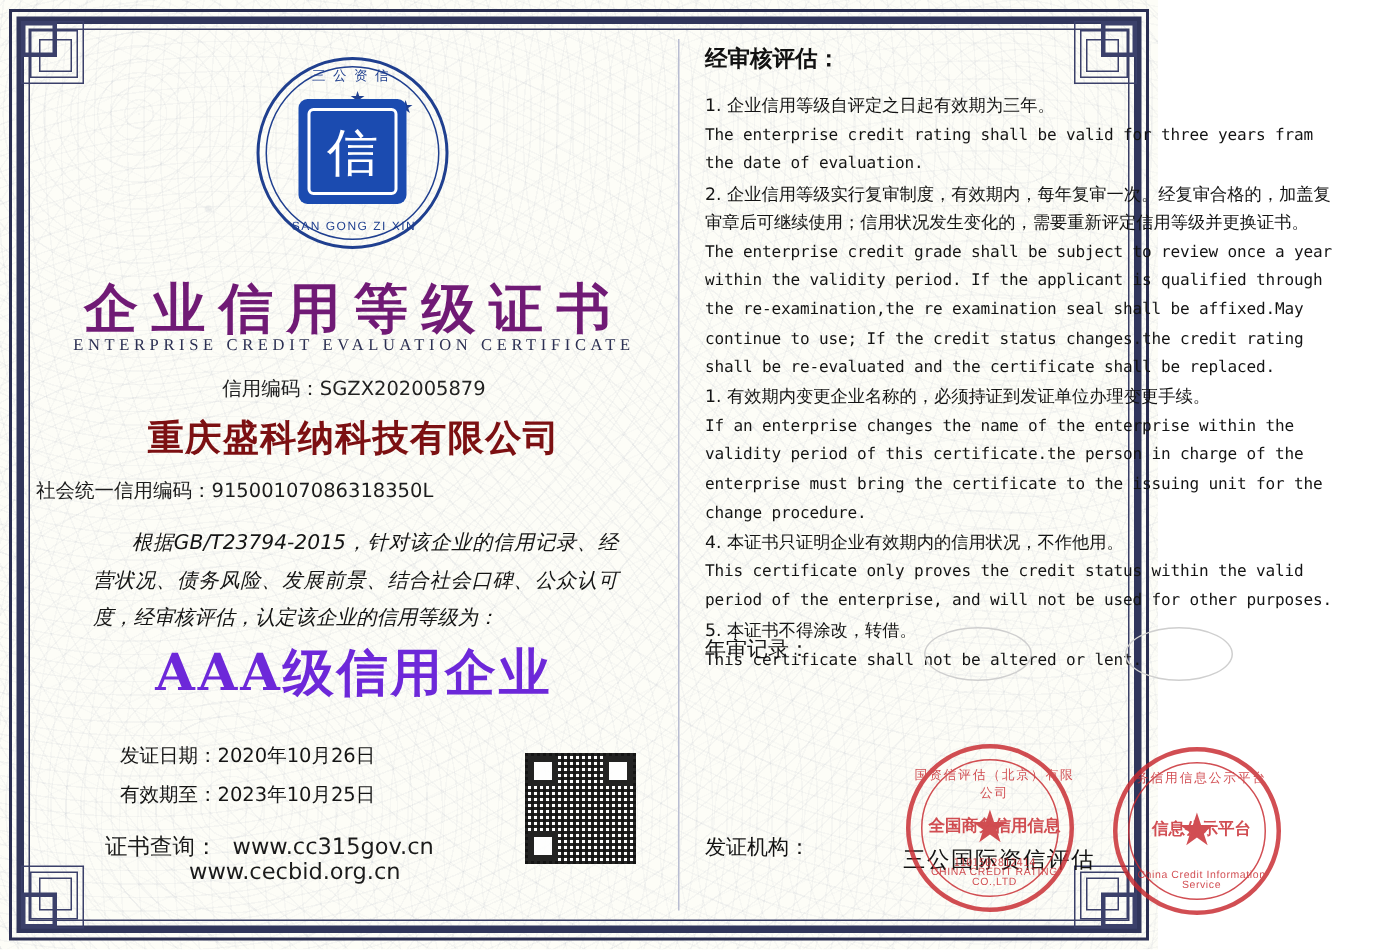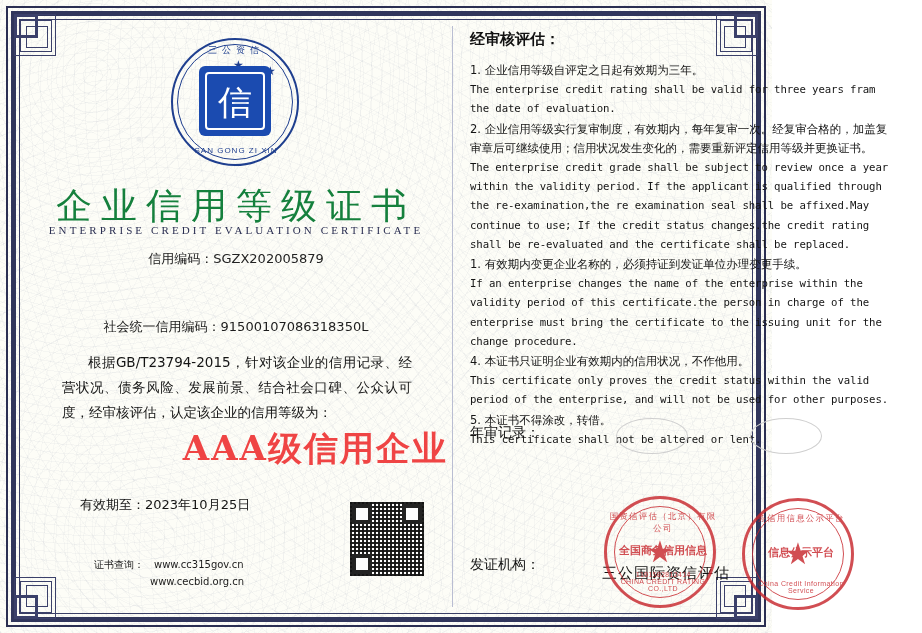--- a/index.html
+++ b/index.html
@@ -159,22 +159,22 @@
     letter-spacing: 1px;
   }
 
   .title-cn {
     position: absolute;
     left: 0; top: 158px;
     width: 424px;
     text-align: center;
     font-size: 36px;
     letter-spacing: 9px;
-    color: #15803d;
-    font-weight: normal;
+    color: #701a75;
+    font-weight: bold;
     font-family: "DejaVu Sans", sans-serif;
   }
   .title-en {
     position: absolute;
     left: 0; top: 200px;
     width: 424px;
     text-align: center;
     font-size: 11px;
     letter-spacing: 3.1px;
     color: #2b2f52;
@@ -197,63 +197,63 @@
     font-size: 24px;
     font-weight: bold;
     color: #7c1012;
     letter-spacing: 1px;
     font-family: "DejaVu Sans", sans-serif;
   }
   .credit-code {
     position: absolute;
     left: 0; top: 294px;
     width: 424px;
-    text-align: center;
+    text-align: left;
     font-size: 13px;
     color: #1c1c1c;
     font-family: "DejaVu Sans", sans-serif;
   }
   .para {
     position: absolute;
     left: 38px; top: 326px;
     width: 350px;
     font-size: 13.5px;
     line-height: 25px;
     color: #141414;
     text-align: justify;
     text-indent: 26px;
     font-family: "DejaVu Sans", sans-serif;
+    font-style: italic;
   }
   .grade {
     position: absolute;
     left: 0; top: 402px;
     width: 424px;
-    text-align: right;
+    text-align: center;
     font-size: 34px;
     font-weight: bold;
-    color: #ef4444;
+    color: #6d28d9;
     letter-spacing: 2px;
     font-family: "DejaVu Serif", serif;
   }
   .dates {
     position: absolute;
     left: 56px; top: 468px;
     font-size: 13px;
     line-height: 26px;
     color: #141414;
     font-family: "DejaVu Sans", sans-serif;
   }
   .query {
     position: absolute;
     left: 46px; top: 532px;
-    font-size: 10px;
+    font-size: 15px;
     line-height: 17px;
     color: #1a1a1a;
     font-family: "DejaVu Sans", sans-serif;
-    margin-left: 24px;
   }
   .query .q-url { margin-left: 10px; }
   .query .q-url2 { margin-left: 56px; display:block; }
 
   
   .qr {
     position: absolute;
     left: 326px;
     top: 478px;
     width: 74px;
@@ -478,25 +478,29 @@
       <div class="seal-star" style="left:104px;top:26px;">★</div>
       <div class="seal-core">
         <div class="seal-core-inner">信</div>
       </div>
       <div class="seal-bottom-text">SAN GONG ZI XIN</div>
     </div>
 
     <div class="title-cn">企业信用等级证书</div>
     <div class="title-en">ENTERPRISE CREDIT EVALUATION CERTIFICATE</div>
     <div class="cert-no">信用编码：SGZX202005879</div>
+    <div class="company">重庆盛科纳科技有限公司</div>
     <div class="credit-code">社会统一信用编码：91500107086318350L</div>
     <div class="para">根据GB/T23794-2015，针对该企业的信用记录、经营状况、债务风险、发展前景、结合社会口碑、公众认可度，经审核评估，认定该企业的信用等级为：</div>
     <div class="grade">AAA级信用企业</div>
 
     <div class="dates">
+      <div>
+        <span>发证日期：</span><span>2020年10月26日</span>
+      </div>
       <div>
         <span>有效期至：</span><span>2023年10月25日</span>
       </div>
     </div>
 
     <div class="query">
       <span>证书查询：</span><span class="q-url">www.cc315gov.cn</span>
       <span class="q-url2">www.cecbid.org.cn</span>
     </div>
 

